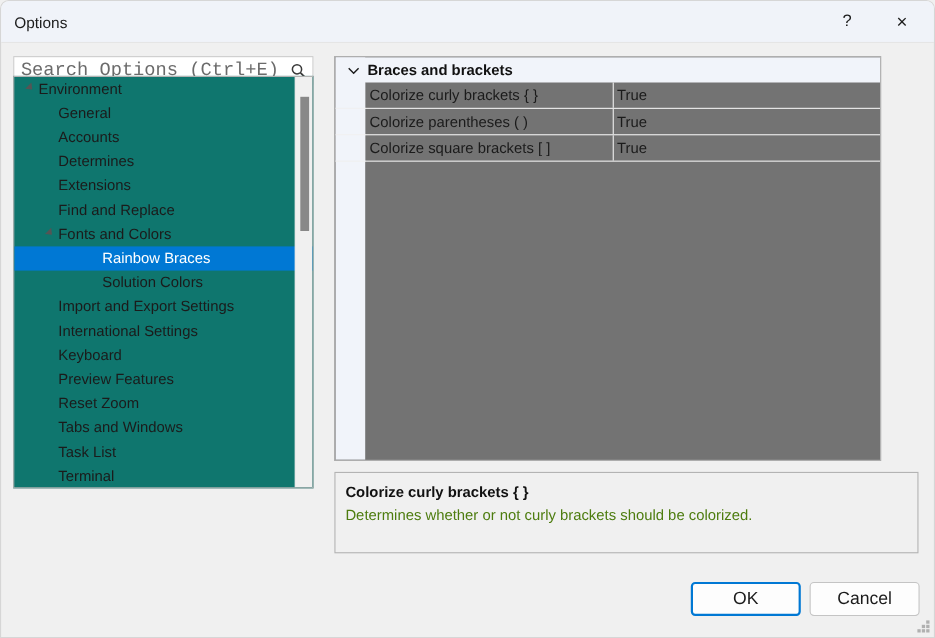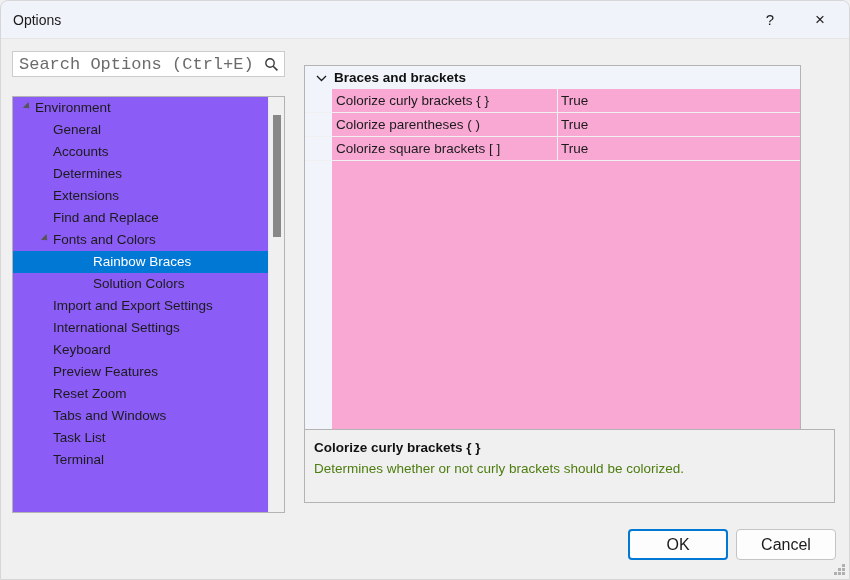--- a/index.html
+++ b/index.html
@@ -98,25 +98,25 @@
     height: 20px;
     display: flex;
     align-items: center;
     justify-content: center;
     cursor: default;
   }
 
   #tree-panel {
     position: absolute;
     left: 11px;
-    top: 95px;
+    top: 68px;
     width: 273px;
-    height: 417px;
-    box-sizing: border-box;
-    background: #8b5cf6;
+    height: 375px;
+    box-sizing: border-box;
+    background: #0f766e;
     border: 1px solid #b3b3b3;
     overflow: hidden;
   }
   #tree-list {
     position: absolute;
     left: 0; top: 0;
     width: 250px;
     height: 100%;
   }
   .tree-item {
@@ -173,25 +173,25 @@
     height: 122px;
     background: #888888;
     border-radius: 0;
     cursor: default;
   }
 
   
   #prop-grid {
     position: absolute;
     left: 303px;
-    top: 64px;
+    top: 50px;
     width: 497px;
     height: 368px;
     box-sizing: border-box;
-    background: #f9a8d4;
+    background: #737373;
     border: 1px solid #b3b3b3;
     overflow: hidden;
   }
   .prop-gutter {
     position: absolute;
     left: 0; top: 0;
     width: 27px;
     height: 100%;
     background: #f1f4fa;
   }

